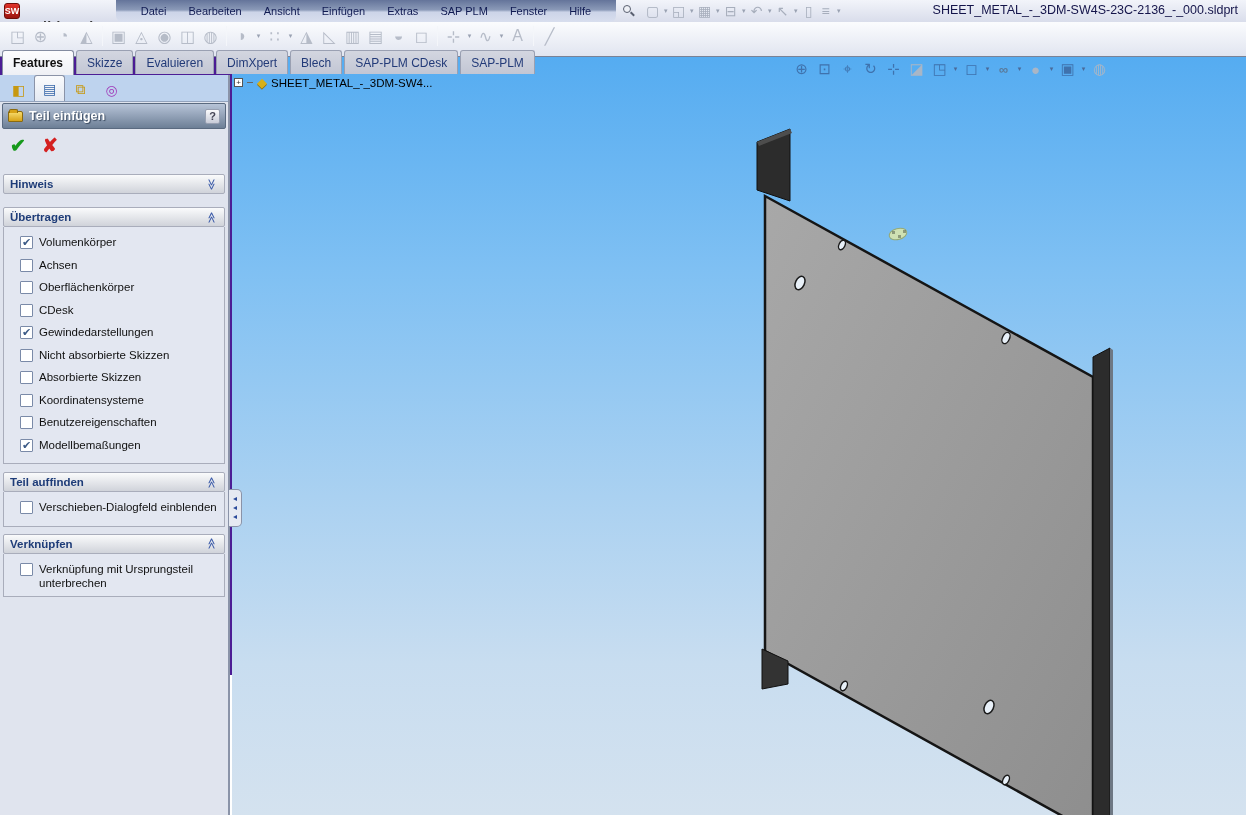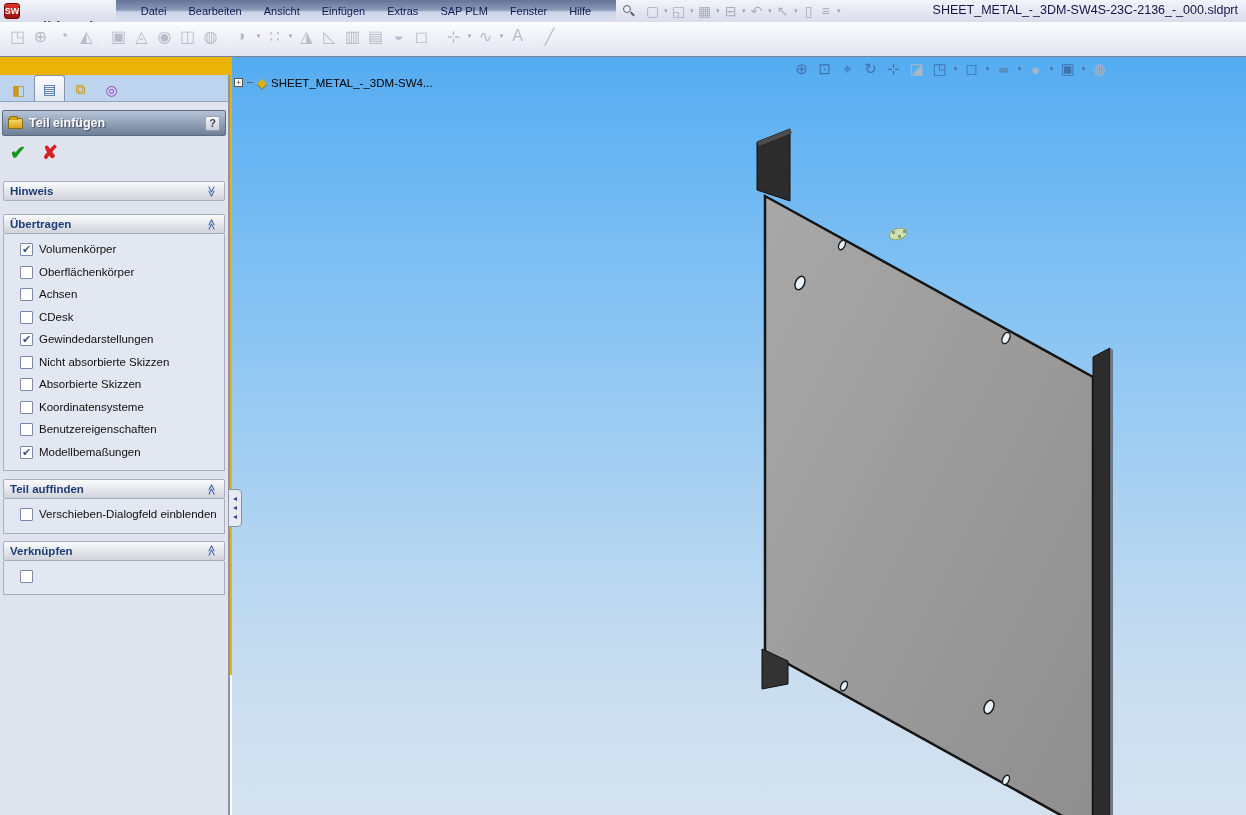--- a/index.html
+++ b/index.html
@@ -1,17 +1,17 @@
 <!DOCTYPE html>
 <html><head>
 <meta charset="utf-8">
 <style>
   * { margin:0; padding:0; box-sizing:border-box; }
   html,body { width:1246px; height:815px; overflow:hidden; font-family:"Liberation Sans", sans-serif; }
-  #app { position:relative; width:1246px; height:675px; background:#eab308; }
+  #app { position:relative; width:1246px; height:675px; background:#4c1d95; }
 
   
   #titlebar { position:absolute; left:0; top:0; width:1246px; height:22px;
     background:linear-gradient(#f2f4fa,#d9ddeb); display:flex; align-items:center; }
   .logo { display:flex; align-items:center; gap:4px; padding:0 10px 0 4px; }
   .logo-sq { width:16px; height:16px; background:linear-gradient(#e0322a,#9c1410); color:#fff;
     font-size:9px; font-weight:bold; display:flex; align-items:center; justify-content:center;
     border-radius:3px; border:1px solid #6e0d0a; }
   .logo-txt { font-size:14px; font-weight:bold; color:#3a3a3a; letter-spacing:.5px;margin-top:31px; }
   #menubar { display:flex; align-items:center; height:22px; padding:0 14px;
@@ -43,21 +43,21 @@
     height:25px; border-color:#848ca0; }
 
   
   #left-panel { position:absolute; left:0; top:75px; width:230px; height:740px;
     background:#e0e4ee; border-right:2px solid #8a93a8; }
   #pm-tabstrip { height:27px; background:#bed3ee; border-bottom:1px solid #93a3bd;
     display:flex; align-items:flex-end; padding-left:3px; }
   .pmtab { width:31px; height:24px; display:flex; align-items:center; justify-content:center;
     font-size:14px; border:1px solid transparent; border-bottom:none; }
   .pmtab.sel { background:linear-gradient(#fafbfd,#e4e9f2); border-color:#8a93a8; border-radius:3px 3px 0 0; height:26px; }
-  #pm-header { height:24px; margin:8px 2px 0 2px; background:linear-gradient(#b7c4d8,#6d7f96);
+  #pm-header { height:24px; margin:1px 2px 0 2px; background:linear-gradient(#b7c4d8,#6d7f96);
     border:1px solid #5a6a80; border-radius:2px; display:flex; align-items:center; padding:12px 5px; }
   .folder-ico { width:15px; height:11px; background:linear-gradient(#f7dc6f,#d8a317); border:1px solid #8a6a10;
     border-radius:1px 2px 1px 1px; position:relative; margin-right:6px; }
   .folder-ico::before { content:""; position:absolute; left:0; top:-3px; width:7px; height:3px;
     background:#d8a317; border:1px solid #8a6a10; border-bottom:none; border-radius:2px 2px 0 0; }
   #pm-title { color:#ffffff; font-weight:bold; font-size:12.5px; text-shadow:1px 1px 1px #3a4a60; flex:1; }
   #pm-help { width:15px; height:15px; background:linear-gradient(#fafafc,#c8ccd8); border:1px solid #98a0b2;
     border-radius:2px; font-size:11px; font-weight:bold; color:#445; display:flex; align-items:center; justify-content:center; }
   #pm-actions { display:flex; gap:16px; padding:8px 0 6px 10px; }
   .ok-btn { color:#16991b; font-size:19px; font-weight:bold; line-height:18px; }
@@ -170,20 +170,29 @@
       <span class="fico">⊹</span>
         <span class="dd">▾</span>
       <span class="fico">∿</span>
         <span class="dd">▾</span>
       <span class="fico">A</span>
       <span class="tsep"></span>
       <span class="fico">╱</span>
     </div>
   </div>
 
+  <div id="cmdtabs">
+    <div class="ctab active">Features</div>
+    <div class="ctab">Skizze</div>
+    <div class="ctab">Evaluieren</div>
+    <div class="ctab">DimXpert</div>
+    <div class="ctab">Blech</div>
+    <div class="ctab">SAP-PLM CDesk</div>
+    <div class="ctab">SAP-PLM</div>
+  </div>
 
   <div id="viewport">
     <svg id="model-svg" width="1014" height="758" viewBox="0 0 1014 758">
       <defs>
         <linearGradient id="plateg" x1="0" y1="0" x2="1" y2="1">
           <stop offset="0" stop-color="#a8a8a8"></stop>
             <stop offset="1" stop-color="#8e8e8e"></stop>
         </linearGradient>
       </defs>
 
@@ -286,25 +295,25 @@
         <span class="group-title">Übertragen</span>
         <span class="chev chev-up">≫</span>
       </div>
       <div class="group-body">
         <div class="cbrow">
             <span class="cbox">✔</span>
             <span class="cblabel">Volumenkörper</span>
           </div>
         <div class="cbrow">
             <span class="cbox"></span>
+            <span class="cblabel">Achsen</span>
+          </div>
+        <div class="cbrow">
+            <span class="cbox"></span>
             <span class="cblabel">Oberflächenkörper</span>
-          </div>
-        <div class="cbrow">
-            <span class="cbox"></span>
-            <span class="cblabel">Achsen</span>
           </div>
         <div class="cbrow">
             <span class="cbox"></span>
             <span class="cblabel">CDesk</span>
           </div>
         <div class="cbrow">
             <span class="cbox">✔</span>
             <span class="cblabel">Gewindedarstellungen</span>
           </div>
         <div class="cbrow">
@@ -348,20 +357,21 @@
     <div class="sp-c"></div>
 
     <div class="group">
       <div class="group-header">
         <span class="group-title">Verknüpfen</span>
         <span class="chev chev-up">≫</span>
       </div>
       <div class="group-body">
         <div class="cbrow">
             <span class="cbox"></span>
+            <span class="cblabel" style="max-width:180px;">Verknüpfung mit Ursprungsteil unterbrechen</span>
           </div>
       </div>
     </div>
   </div>
 
   <div id="splitter">
     <span class="sarr">◂</span>
     <span class="sarr">◂</span>
     <span class="sarr">◂</span>
   </div>

